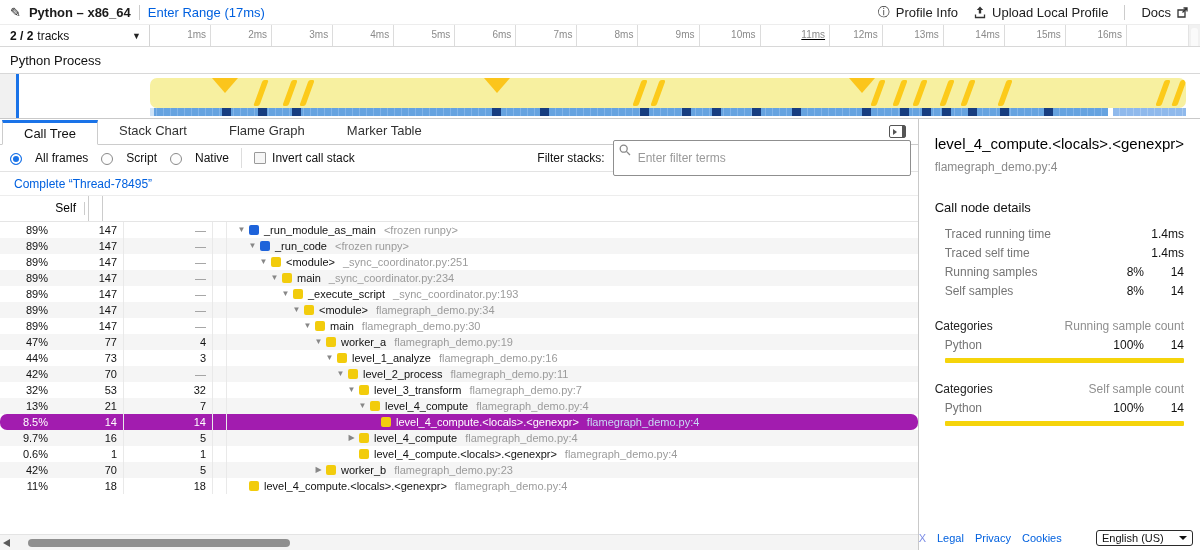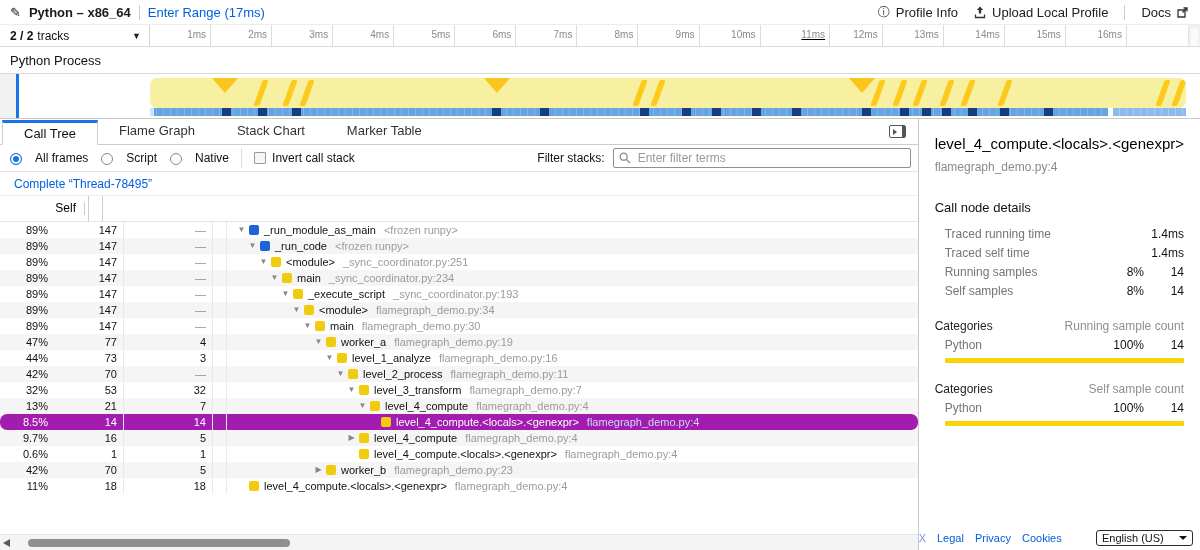--- a/index.html
+++ b/index.html
@@ -78,21 +78,21 @@
   #radios { display:flex; align-items:center; gap:13px; }
   .radio-item { display:flex; align-items:flex-end; gap:13px; font-size:12px; }
   .radio { width:12px; height:12px; border-radius:50%; border:1px solid #8a8a8a; background:#fdfdfd; }
   .radio.on { border:1px solid #1a73e8; background:#1a73e8; box-shadow:inset 0 0 0 2px #fff; }
   .vsep { width:1px; height:20px; background:#ddd; margin:0 12px; }
   .chk { display:flex; align-items:center; gap:6px; }
   .chkbox { width:12px; height:12px; border:1px solid #9a9a9a; background:#f6f6f6; border-radius:1px; }
   .filterlabel { margin-left:auto; margin-right:8px; }
   .searchwrap { position:relative; margin-right:7px; }
   .searchwrap svg { position:absolute; left:6px; top:4px; }
-  .searchwrap input { width:298px; height:20px; border:1px solid #8f8f8f; border-radius:2px; padding:0 6px 0 24px;
+  .searchwrap input { width:298px; height:36px; border:1px solid #8f8f8f; border-radius:2px; padding:0 6px 0 24px;
                       font-size:12px; font-family:"Liberation Sans",sans-serif; color:#222; outline:none; }
   .searchwrap input::placeholder { color:#999; }
 
   
   .crumbrow { height:24px; display:flex; align-items:center; padding-left:14px; border-bottom:1px solid #ededed; }
   .crumb { font-size:12px; color:#0060df; }
 
   
   .thead { height:26px; display:flex; align-items:center; font-size:12px; color:#000; border-bottom:1px solid #e5e5e5; }
   .thc { position:relative; height:100%; line-height:25px; text-align:right; border-right:1px solid #ccc; }
@@ -288,22 +288,22 @@
           <span class="darkseg" data-interactable="false" style="left: 894px;"></span>
           <span class="gapseg" data-interactable="false" style="left: 958px;"></span>
         </div>
     </div>
   </div>
 
   <div class="mainwrap" data-interactable="false">
     <div class="detail" data-interactable="false">
       <div class="tabstrip" id="tabs" data-interactable="false">
           <div class="tab active" data-interactable="true">Call Tree</div>
+          <div class="tab" data-interactable="true">Stack Chart</div>
           <div class="tab" data-interactable="true">Flame Graph</div>
-          <div class="tab" data-interactable="true">Stack Chart</div>
           <div class="tab" data-interactable="true">Marker Table</div>
         </div>
       <button class="panelbtn" data-interactable="true">
         <span class="ptri" data-interactable="false"></span>
         <span class="pbar" data-interactable="false"></span>
       </button>
       <div class="controls" data-interactable="false">
         <div id="radios" data-interactable="false">
             <label class="radio-item" data-interactable="true">
               <span class="radio on" data-interactable="false"></span>

